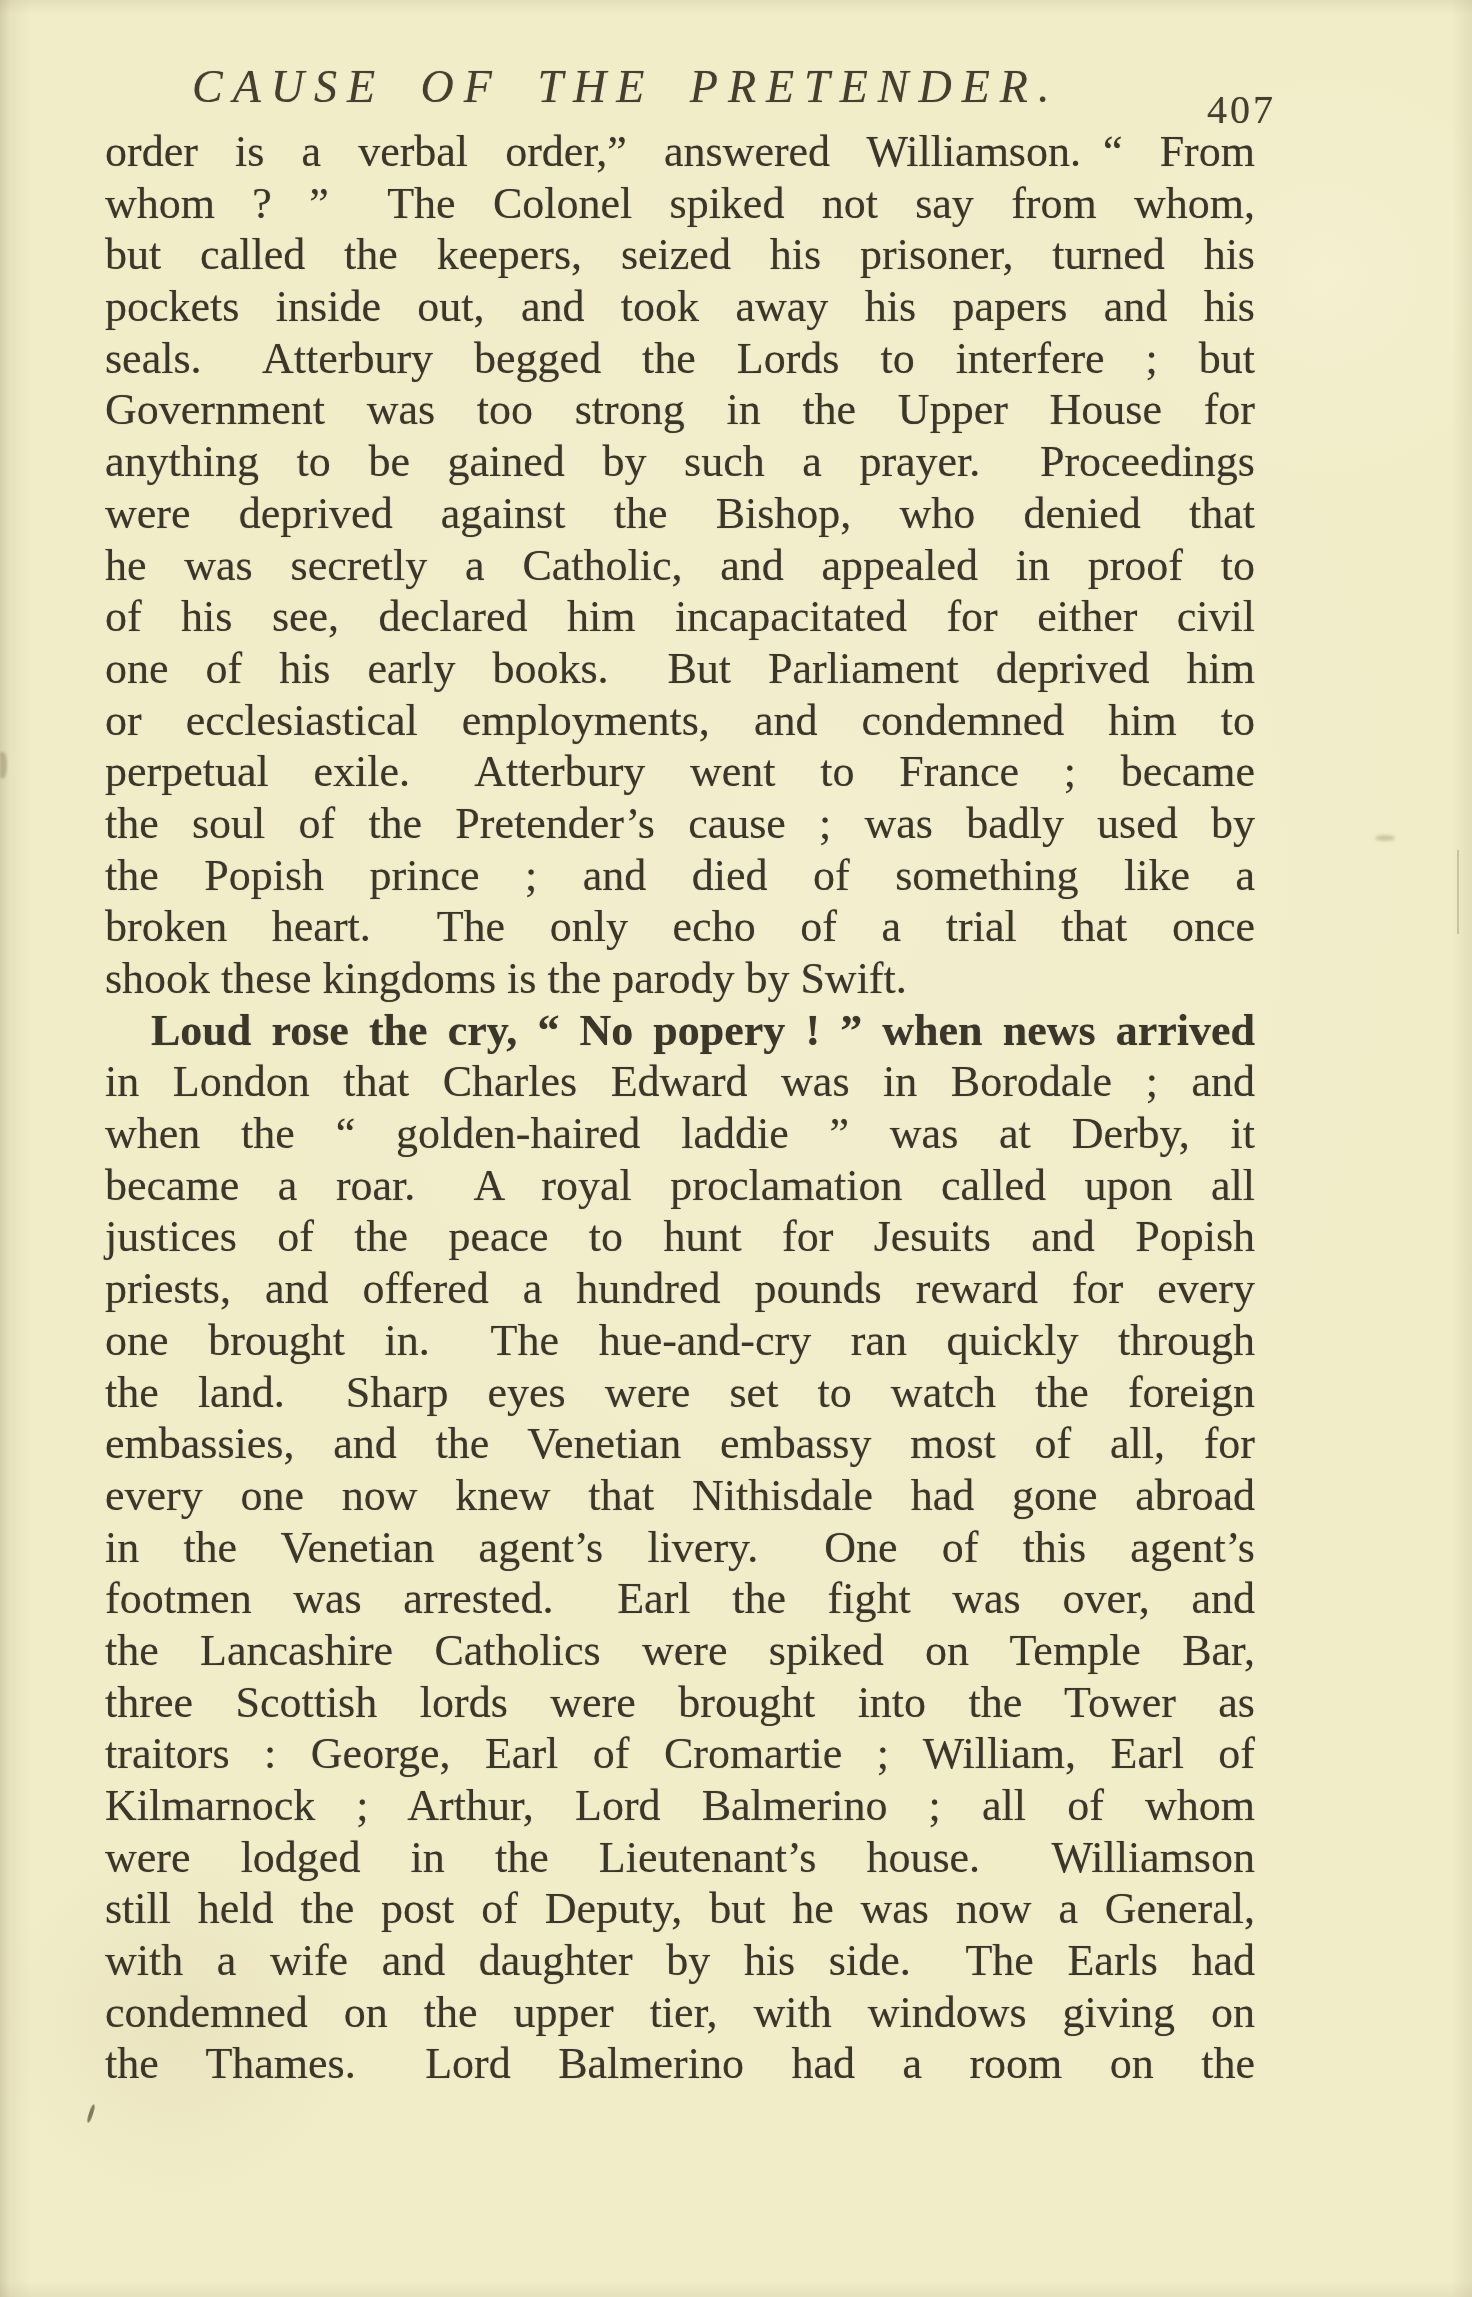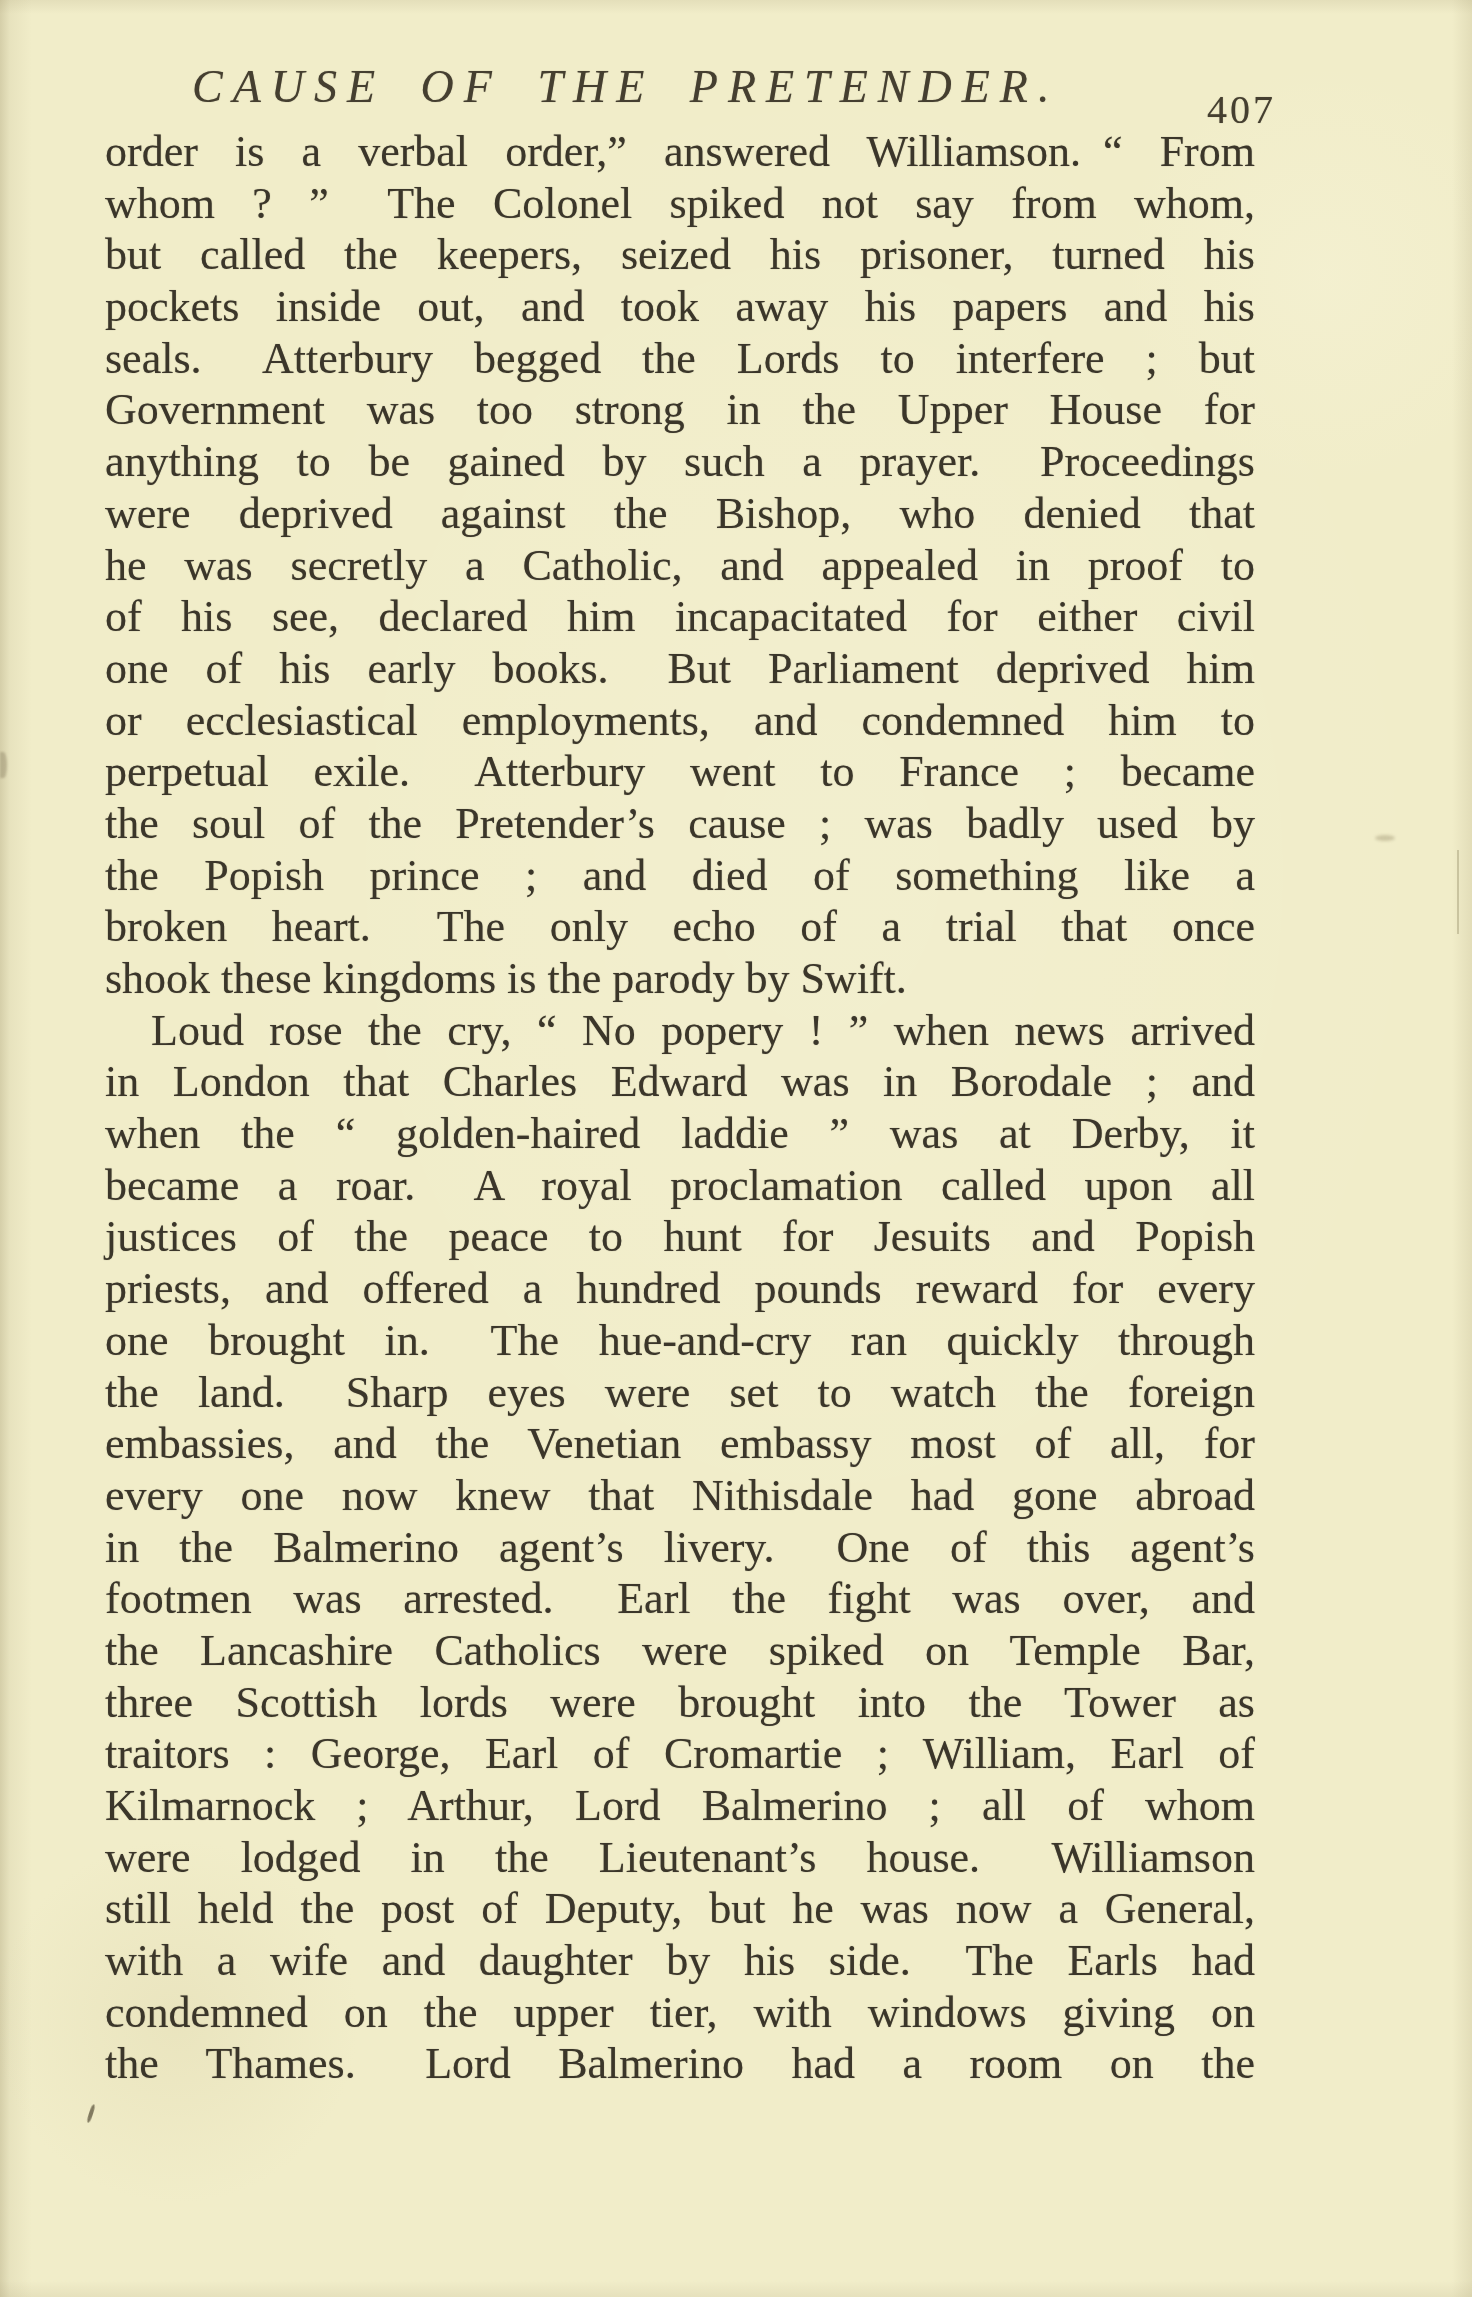--- a/index.html
+++ b/index.html
@@ -76,21 +76,21 @@
   }
   .paragraph { margin: 0; }
   .line {
     height: 51.7px;
     text-align: justify;
     text-align-last: justify;
     white-space: normal;
     overflow: visible;
   }
   .line.end { text-align-last: left; }
-  .line.indent { text-indent: 46px; }
+  .line.indent { text-indent: 46px; font-weight: bold; }
   
   .mark { position: absolute; pointer-events: none; }
   .mark-left-tick {
     left: 0; top: 752px; width: 7px; height: 26px;
     background: rgba(120,110,80,0.35);
     border-radius: 0 60% 60% 0;
     filter: blur(1px);
   }
   .mark-bottom-tick {
     left: 89px; top: 2104px; width: 4px; height: 19px;
@@ -145,21 +145,21 @@
         <div class="line indent">Loud rose the cry, “ No popery ! ” when news arrived</div>
         <div class="line">in London that Charles Edward was in Borodale ; and</div>
         <div class="line">when the “ golden-haired laddie ” was at Derby, it</div>
         <div class="line">became a roar.  A royal proclamation called upon all</div>
         <div class="line">justices of the peace to hunt for Jesuits and Popish</div>
         <div class="line">priests, and offered a hundred pounds reward for every</div>
         <div class="line">one brought in.  The hue-and-cry ran quickly through</div>
         <div class="line">the land.  Sharp eyes were set to watch the foreign</div>
         <div class="line">embassies, and the Venetian embassy most of all, for</div>
         <div class="line">every one now knew that Nithisdale had gone abroad</div>
-        <div class="line">in the Balmerino agent’s livery.  One of this agent’s</div>
+        <div class="line">in the Venetian agent’s livery.  One of this agent’s</div>
         <div class="line">footmen was arrested.  Earl the fight was over, and</div>
         <div class="line">the Lancashire Catholics were spiked on Temple Bar,</div>
         <div class="line">three Scottish lords were brought into the Tower as</div>
         <div class="line">traitors : George, Earl of Cromartie ; William, Earl of</div>
         <div class="line">Kilmarnock ; Arthur, Lord Balmerino ; all of whom</div>
         <div class="line">were lodged in the Lieutenant’s house.  Williamson</div>
         <div class="line">still held the post of Deputy, but he was now a General,</div>
         <div class="line">with a wife and daughter by his side.  The Earls had</div>
         <div class="line">condemned on the upper tier, with windows giving on</div>
         <div class="line">the Thames.  Lord Balmerino had a room on the</div>

